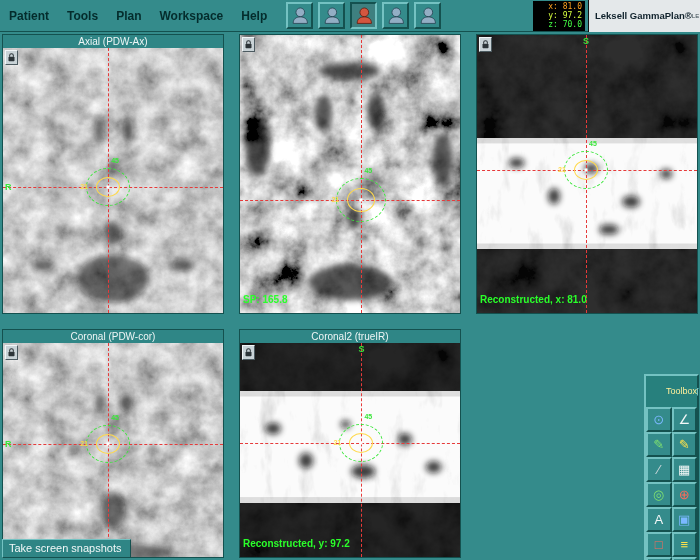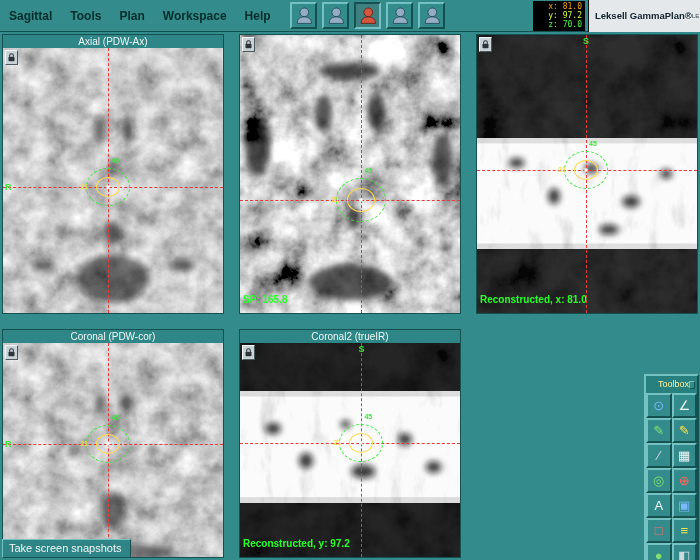--- a/index.html
+++ b/index.html
@@ -64,22 +64,22 @@
   
   .float-head-btn{position:absolute;width:30px;height:33px;background:#b9cdd9;cursor:pointer;
     border:2px solid;border-color:#eaf3f8 #49545c #49545c #eaf3f8;
     box-shadow:inset 0 0 0 1px #c23b28;display:flex;align-items:center;justify-content:center;z-index:4}
   .float-head-btn svg{width:22px;height:22px}
   .float-head-btn .head-ic{fill:#cf4a35;stroke:#5c190d}
 
   
   .toolbox{position:absolute;left:644px;top:374px;width:55px;background:var(--teal);z-index:6;
     border:2px solid;border-color:var(--teal-lt) var(--teal-dk) var(--teal-dk) var(--teal-lt)}
-  .tb-title{height:17px;background:#27807d;color:#ffef9a;font-size:9px;line-height:13px;
-    padding:0 2px 0 12px;display:flex;align-items:center;justify-content:space-between}
+  .tb-title{height:31px;background:#27807d;color:#ffef9a;font-size:9px;line-height:13px;
+    padding:0 2px 0 20px;display:flex;align-items:center;justify-content:space-between}
   .tb-title-box{width:8px;height:8px;background:var(--teal);border:1px solid;
     border-color:var(--teal-lt) var(--teal-dk) var(--teal-dk) var(--teal-lt)}
   .tb-grid{display:grid;grid-template-columns:1fr 1fr}
   .tb-btn{height:25px;display:flex;align-items:center;justify-content:center;background:var(--teal);
     border:2px solid;border-color:var(--teal-lt) var(--teal-dk) var(--teal-dk) var(--teal-lt);
     font-size:13px;line-height:1;cursor:pointer;padding:0}
   .g-blue{color:#7ab8ff}.g-green{color:#7fe070}.g-yellow{color:#ffe24a}
   .g-red{color:#ff6a5a}.g-gray{color:#cfd8dc}.g-white{color:#f2f7f7}
 
   
@@ -118,21 +118,21 @@
       <polygon points="8,24 3,5 10,21" fill="#2e8b3d"></polygon>
       <polygon points="9,24 9,1 12,20" fill="#37a24a"></polygon>
       <polygon points="11,24 16,5 10,21" fill="#2e8b3d"></polygon>
     </symbol>
   </defs>
 </svg>
 
 <div id="app">
 
   <div class="menubar">
-    <div class="menu-item">Sagittal</div>
+    <div class="menu-item">Patient</div>
     <div class="menu-item">Tools</div>
     <div class="menu-item">Plan</div>
     <div class="menu-item">Workspace</div>
     <div class="menu-item">Help</div>
 
     <div class="head-toolbar">
       <button class="head-btn">
           <svg>
             <use class="head-ic" href="#head-sym"></use>
           </svg>

